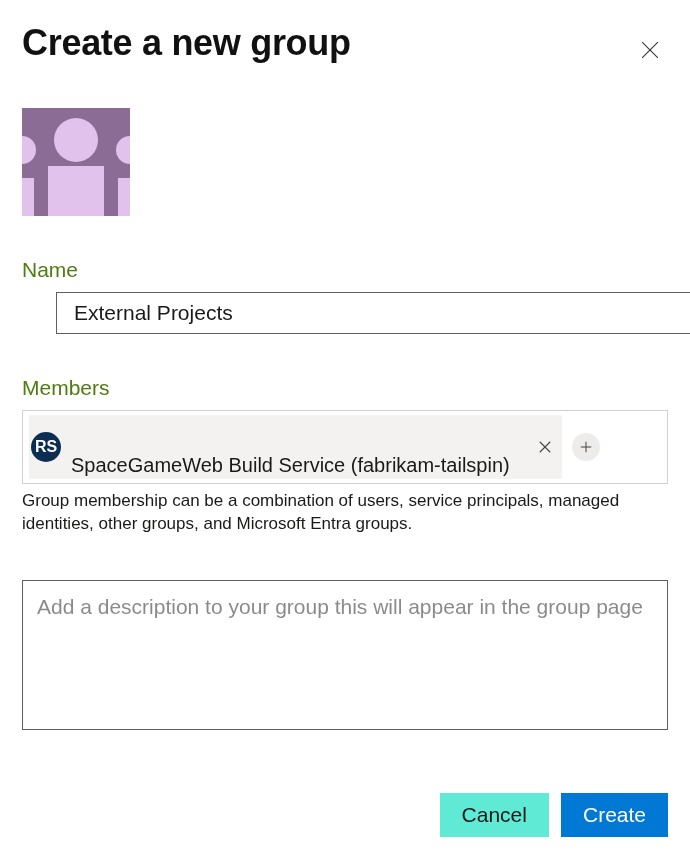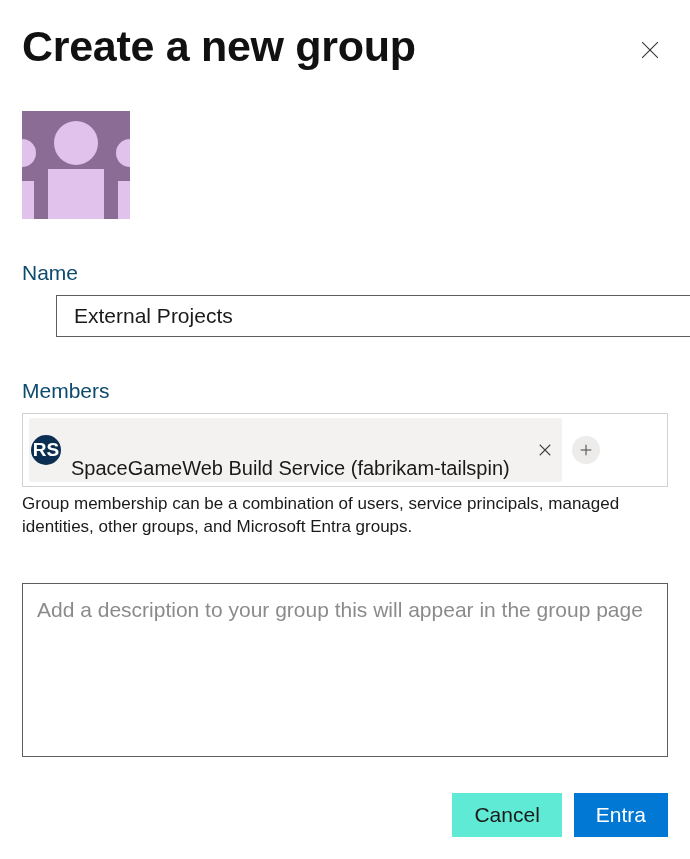--- a/index.html
+++ b/index.html
@@ -12,21 +12,21 @@
       position: relative;
       color: #1b1a19;
     }
     .header-row {
       display: flex;
       justify-content: space-between;
       align-items: flex-start;
       margin-bottom: 40px;
     }
     .title {
-      font-size: 43px;
+      font-size: 36px;
       font-weight: 600;
       letter-spacing: -0.3px;
       color: #111;
     }
     .close-btn {
       width: 36px;
       height: 36px;
       display: flex;
       align-items: center;
       justify-content: center;
@@ -44,21 +44,21 @@
     }
     .group-icon .c1 { position:absolute; width:44px;height:44px;border-radius:50%;background:#e1c2ed; left:32px; top:10px;}
     .group-icon .c2 { position:absolute; width:28px;height:28px;border-radius:50%;background:#e1c2ed; left:-14px; top:28px;}
     .group-icon .c3 { position:absolute; width:28px;height:28px;border-radius:50%;background:#e1c2ed; right:-14px; top:28px;}
     .group-icon .r1 { position:absolute; width:56px;height:52px;background:#e1c2ed; left:26px; top:58px;}
     .group-icon .r2 { position:absolute; width:30px;height:40px;background:#e1c2ed; left:-18px; top:70px;}
     .group-icon .r3 { position:absolute; width:30px;height:40px;background:#e1c2ed; right:-18px; top:70px;}
     .field-label {
       font-size: 21px;
       font-weight: 400;
-      color: #0c4a6e;
+      color: #4d7c0f;
       margin-bottom: 10px;
     }
     .text-input {
       width: 100%;
       border: 1px solid #605e5c;
       font-size: 21px;
       font-family: inherit;
       padding: 8px 17px;
       height: 42px;
       outline: none;
@@ -82,21 +82,21 @@
       border-radius: 2px;
       padding: 2px 6px 2px 2px;
       gap: 10px;
     }
     .avatar {
       width: 30px;
       height: 30px;
       border-radius: 50%;
       background: #0b2e52;
       color: #fff;
-      font-size: 19px;
+      font-size: 16px;
       font-weight: 600;
       display: flex;
       align-items: center;
       justify-content: center;
       flex-shrink: 0;
     }
     .member-name {
       font-size: 20px;
       color: #1b1a19;
       margin-top: 37px;
@@ -129,21 +129,21 @@
       color: #1b1a19;
       margin-top: 6px;
     }
     .desc-section { margin-bottom: 60px; }
     .textarea {
       width: 100%;
       border: 1px solid #605e5c;
       font-family: inherit;
       font-size: 21px;
       padding: 14px;
-      height: 174px;
+      height: 150px;
       resize: none;
       outline: none;
       color: #1b1a19;
     }
     .textarea::placeholder { color: #5a5a5a; opacity:0.7;}
     .footer {
       position: absolute;
       right: 22px;
       bottom: 22px;
       display: flex;
@@ -212,14 +212,14 @@
   </div>
   <div class="help-text">Group membership can be a combination of users, service principals, managed identities, other groups, and Microsoft Entra groups.</div>
 </div>
 
 <div class="desc-section">
   <textarea class="textarea" placeholder="Add a description to your group this will appear in the group page" style=""></textarea>
 </div>
 
 <div class="footer">
   <button class="btn">Cancel</button>
-  <button class="btn btn-primary">Entra</button>
+  <button class="btn btn-primary">Create</button>
 </div>
 
 </body></html>

